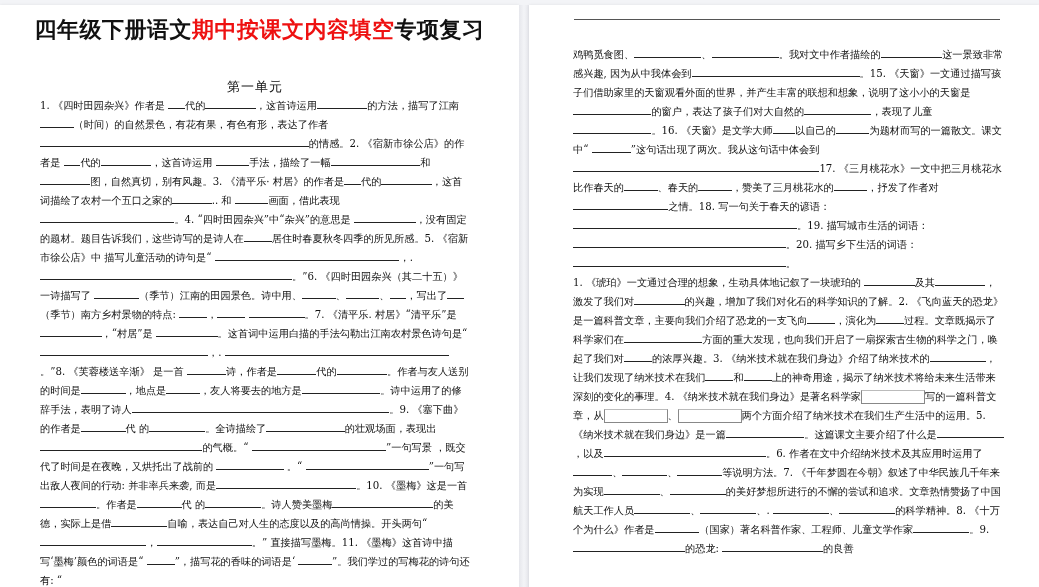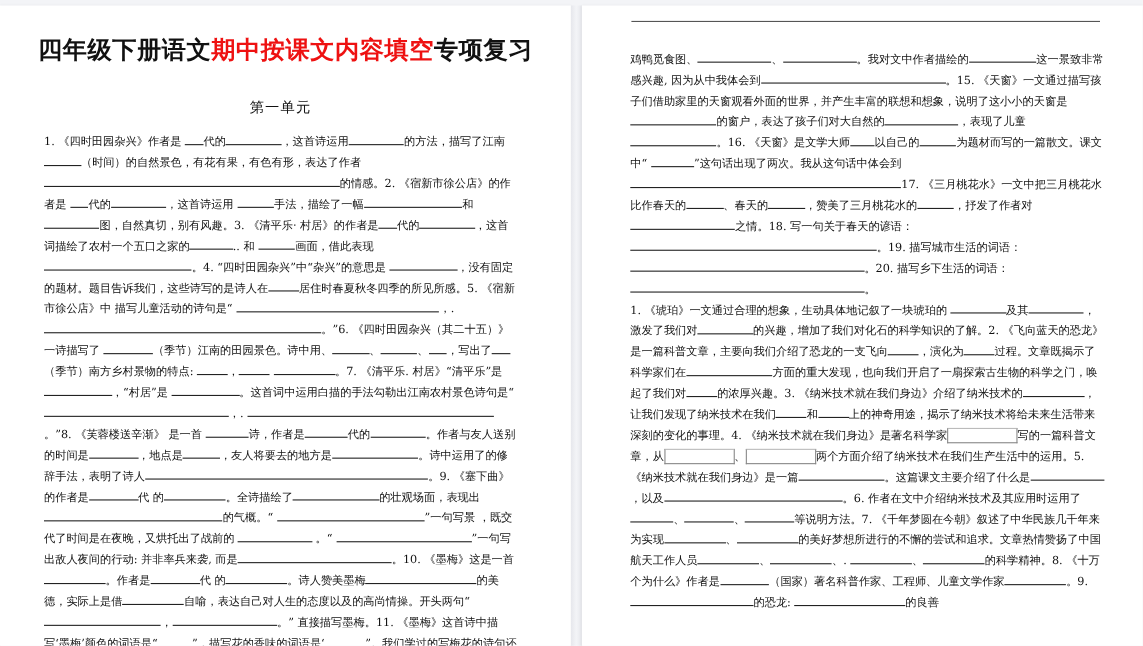--- a/index.html
+++ b/index.html
@@ -15,27 +15,27 @@
     height:600px; overflow:hidden;
     box-shadow:0 0 3px rgba(0,0,0,0.08);
   }
   #page-left { left:0; width:519px; }
   #page-right { left:529px; width:510px; }
   .gutter {
     position:absolute; left:519px; top:5px; width:10px; height:600px;
     background:linear-gradient(to right,#e6e7ec,#f3f4f7 50%,#e6e7ec);
   }
   .doc-title {
-    position:absolute; left:0; width:519px; top:26px; text-align:center;
+    position:absolute; left:0; width:519px; top:10px; text-align:center;
     font-family:"DejaVu Sans","Liberation Sans",sans-serif;
     font-weight:bold; font-size:22px; letter-spacing:0.5px; white-space:nowrap;
   }
   .doc-title .red { color:#ee1111; }
   .unit-title {
-    text-align:center; font-size:13px; letter-spacing:1px; margin:12px;
+    text-align:center; font-size:13px; letter-spacing:1px; margin:0;
     line-height:18px;
   }
   .content { position:absolute; font-size:10.2px; line-height:19px; }
   #page-left .content { left:40px; top:73px; width:430px; }
   #page-right .content { left:44px; top:40px; width:432px; }
   .q { margin:0; text-align:justify; white-space:normal; }
   .top-rule {
     position:absolute; left:45px; top:14px; width:426px; height:1px; background:#555;
   }
   .blank { display:inline-block; border-bottom:1px solid #222; height:11px; vertical-align:baseline; }

